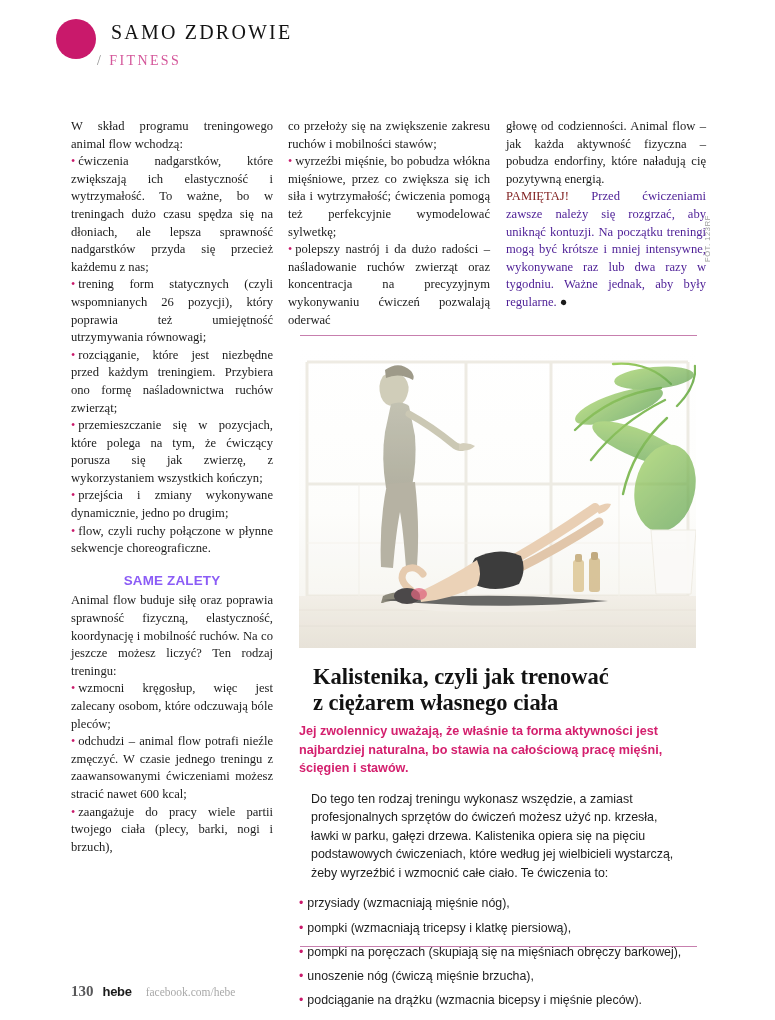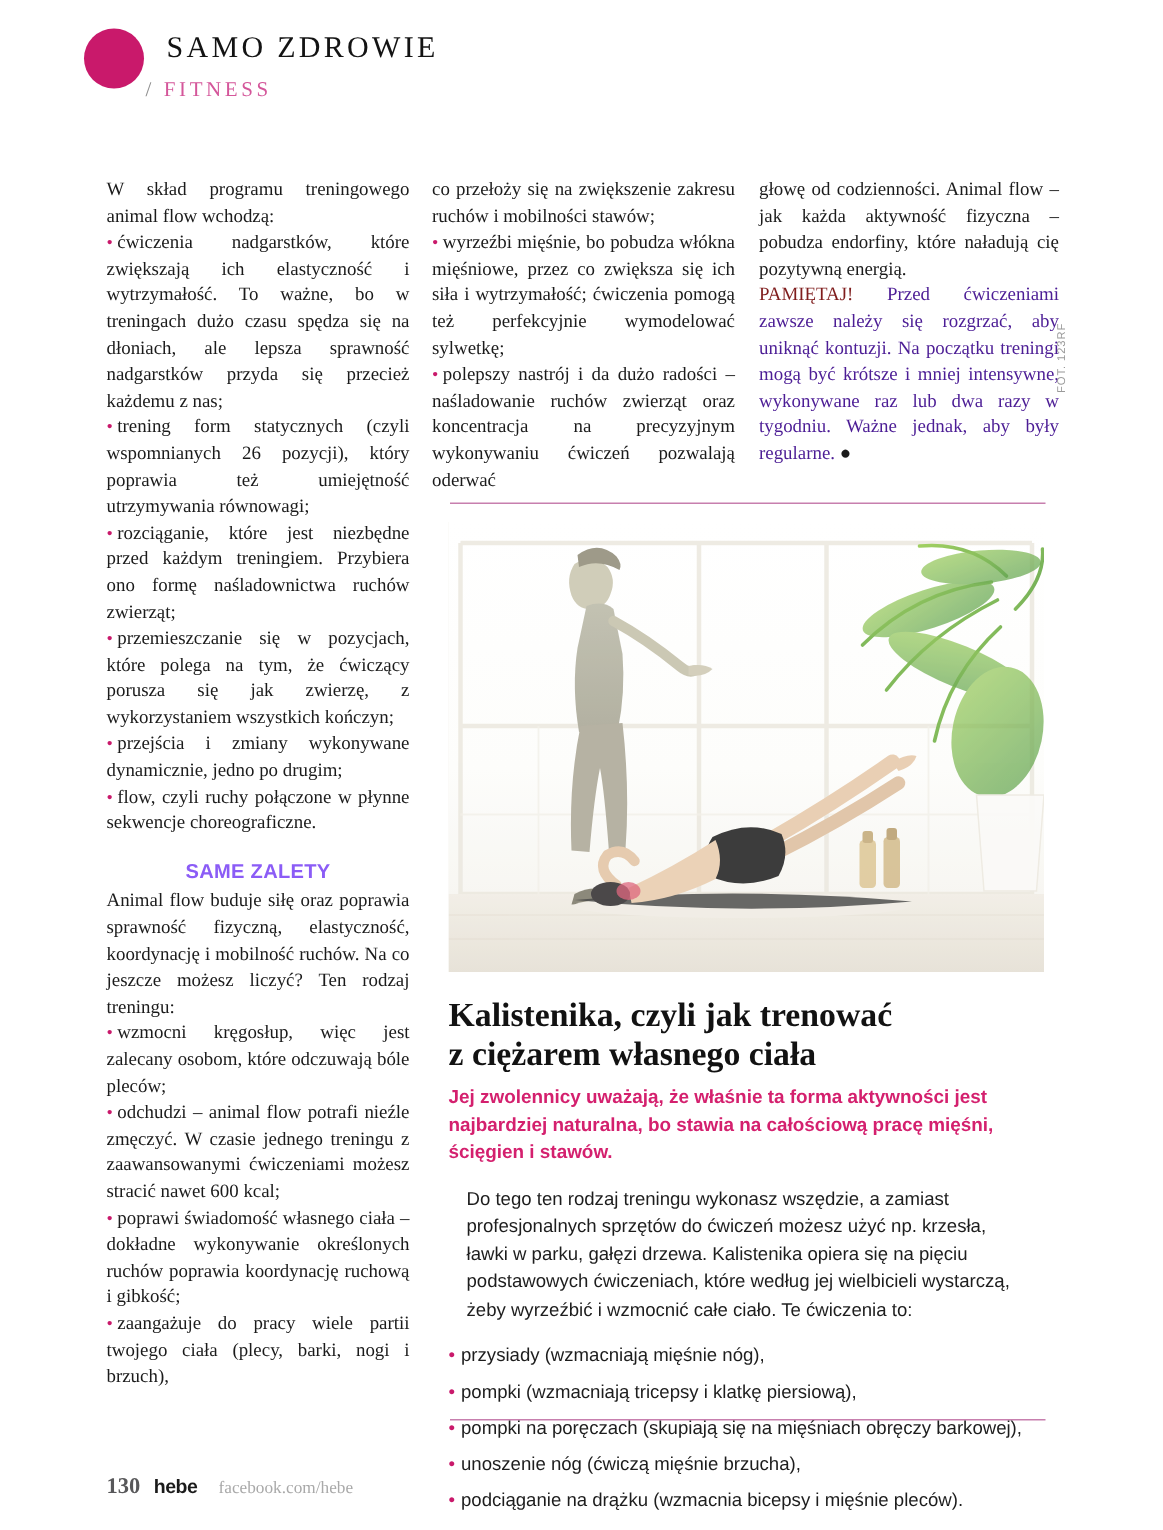--- a/index.html
+++ b/index.html
@@ -140,21 +140,21 @@
     position: absolute;
     left: 299px;
     top: 664px;
     width: 399px;
   }
   .art-title {
     font-family: "Liberation Serif", serif;
     font-size: 22.5px;
     line-height: 26px;
     color: #121212;
-    margin: 0 0 6px 0;
+    margin: 0 0 6px 14px;
   }
   .art-deck {
     font-family: "Liberation Sans", sans-serif;
     font-weight: bold;
     font-size: 12.6px;
     line-height: 18.5px;
     color: #d4206e;
     margin: 0 0 2px 0;
   }
   .art-body {
@@ -226,21 +226,20 @@
   <p class="bullet-p">ćwiczenia nadgarstków, które zwiększają ich elastyczność i wytrzymałość. To ważne, bo w treningach dużo czasu spędza się na dłoniach, ale lepsza sprawność nadgarstków przyda się przecież każdemu z nas;</p>
   <p class="bullet-p">trening form statycznych (czyli wspomnianych 26 pozycji), który poprawia też umiejętność utrzymywania równowagi;</p>
   <p class="bullet-p">rozciąganie, które jest niezbędne przed każdym treningiem. Przybiera ono formę naśladownictwa ruchów zwierząt;</p>
   <p class="bullet-p">przemieszczanie się w pozycjach, które polega na tym, że ćwiczący porusza się jak zwierzę, z wykorzystaniem wszystkich kończyn;</p>
   <p class="bullet-p">przejścia i zmiany wykonywane dynamicznie, jedno po drugim;</p>
   <p class="bullet-p">flow, czyli ruchy połączone w płynne sekwencje choreograficzne.</p>
   <div class="subhead">SAME ZALETY</div>
   <p>Animal flow buduje siłę oraz poprawia sprawność fizyczną, elastyczność, koordynację i mobilność ruchów. Na co jeszcze możesz liczyć? Ten rodzaj treningu:</p>
   <p class="bullet-p">wzmocni kręgosłup, więc jest zalecany osobom, które odczuwają bóle pleców;</p>
   <p class="bullet-p">odchudzi – animal flow potrafi nieźle zmęczyć. W czasie jednego treningu z zaawansowanymi ćwiczeniami możesz stracić nawet 600 kcal;</p>
-  <p class="bullet-p">poprawi świadomość własnego ciała – dokładne wykonywanie określonych ruchów poprawia koordynację ruchową i gibkość;</p>
   <p class="bullet-p">zaangażuje do pracy wiele partii twojego ciała (plecy, barki, nogi i brzuch),</p>
 </div>
 
 <div class="col col2">
   <p>co przełoży się na zwiększenie zakresu ruchów i mobilności stawów;</p>
   <p class="bullet-p">wyrzeźbi mięśnie, bo pobudza włókna mięśniowe, przez co zwiększa się ich siła i wytrzymałość; ćwiczenia pomogą też perfekcyjnie wymodelować sylwetkę;</p>
   <p class="bullet-p">polepszy nastrój i da dużo radości – naśladowanie ruchów zwierząt oraz koncentracja na precyzyjnym wykonywaniu ćwiczeń pozwalają oderwać</p>
 </div>
 
 <div class="col col3">

